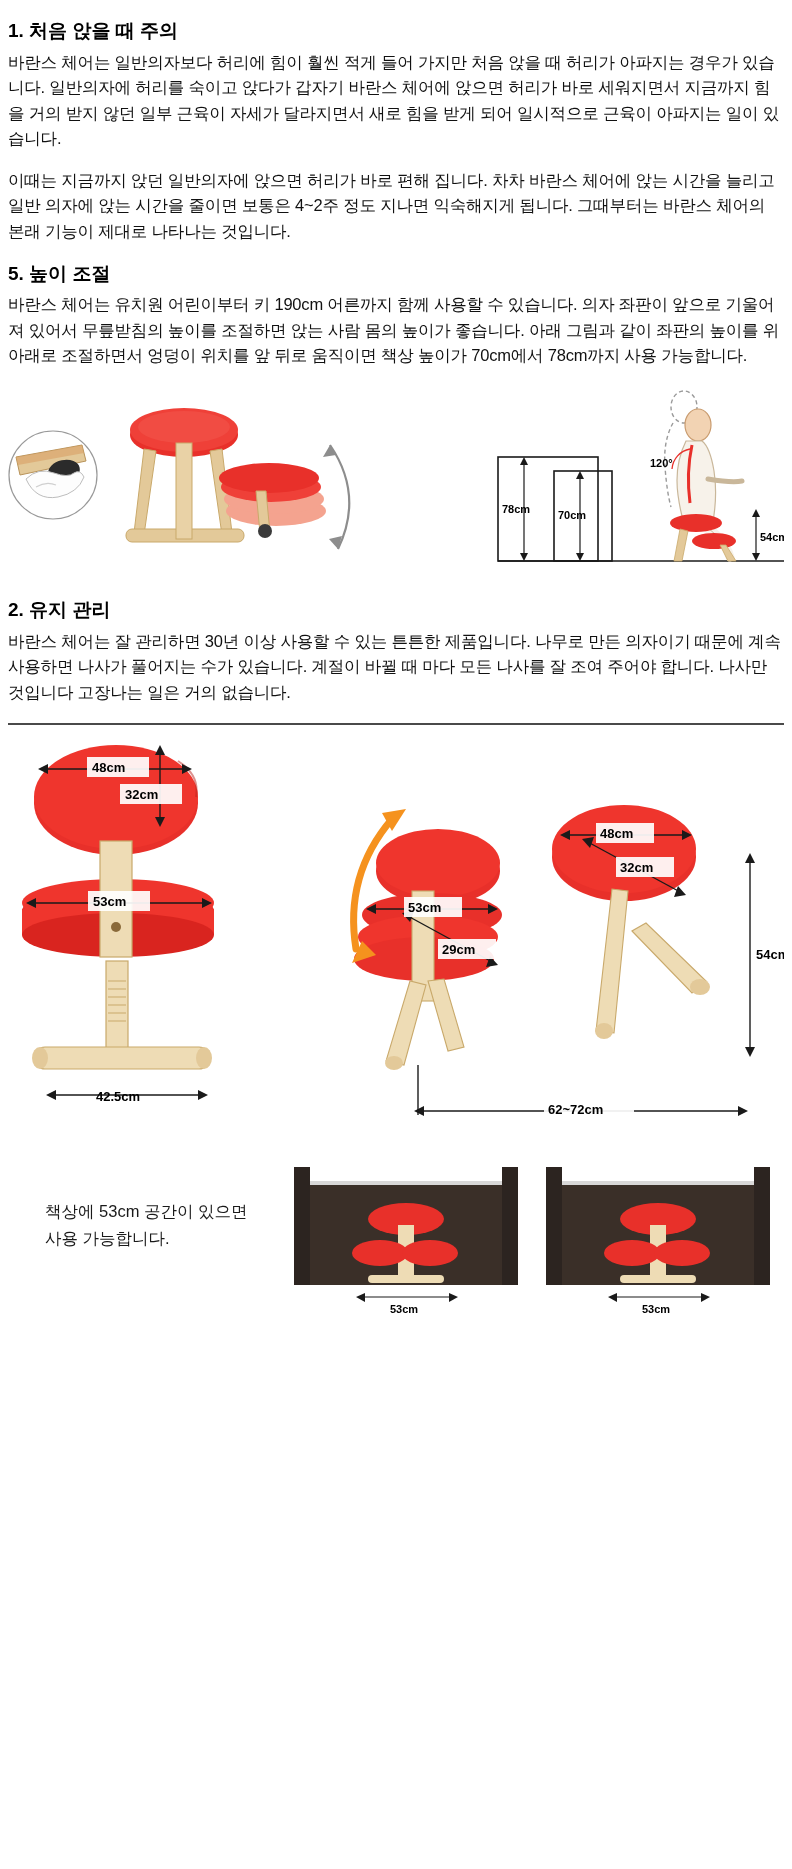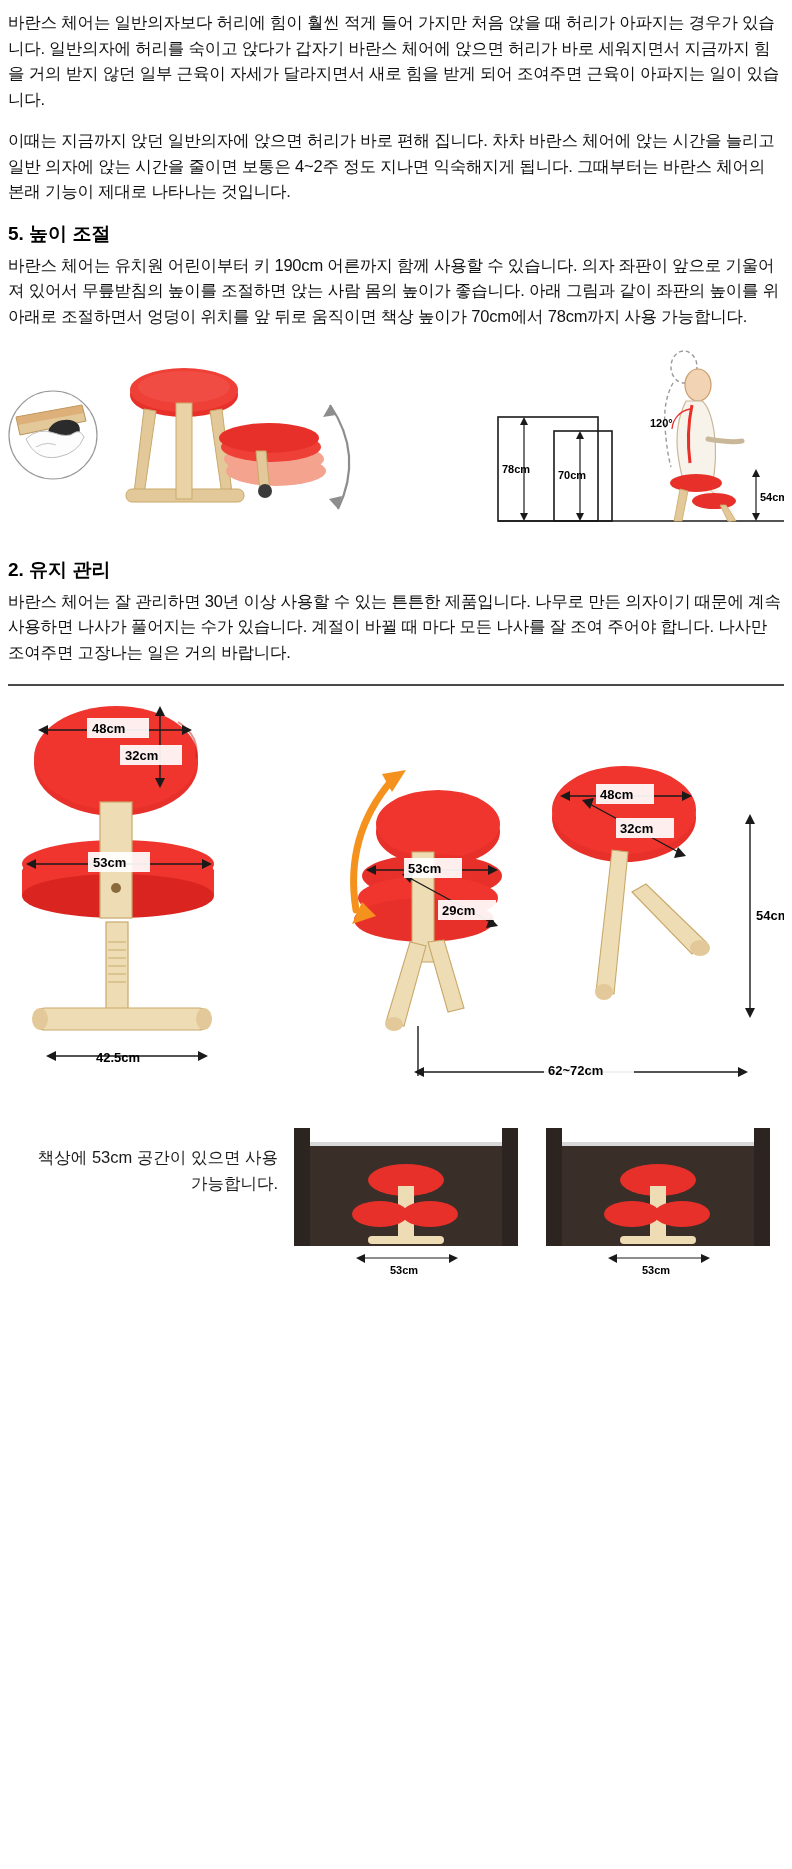--- a/index.html
+++ b/index.html
@@ -52,22 +52,21 @@
 
   .divider {
     border: none;
     border-top: 2px solid #4a4a4a;
     margin: 18px 0 6px 0;
   }
 
   .caption {
     font-size: 16.5px;
     line-height: 1.6;
-    margin: 0;
-    text-align: right;
+    margin: 15px;
   }
   .bottom-wrap {
     display: flex;
     align-items: flex-start;
     gap: 10px;
   }
   .bottom-text {
     padding: 22px 0 0 22px;
     width: 270px;
     box-sizing: border-box;
@@ -84,21 +83,22 @@
     fill: #000;
     font-family: "Liberation Sans", sans-serif;
   }
 </style>
 </head>
 <body>
 
 <div class="page">
   <div class="content">
 
-    <p class="para">바란스 체어는 일반의자보다 허리에 힘이 훨씬 적게 들어 가지만 처음 앉을 때 허리가 아파지는 경우가 있습니다. 일반의자에 허리를 숙이고 앉다가 갑자기 바란스 체어에 앉으면 허리가 바로 세워지면서 지금까지 힘을 거의 받지 않던 일부 근육이 자세가 달라지면서 새로 힘을 받게 되어 조여주면 근육이 아파지는 일이 있습니다.</p>
+    <h2 class="section-title">1. 처음 앉을 때 주의</h2>
+    <p class="para">바란스 체어는 일반의자보다 허리에 힘이 훨씬 적게 들어 가지만 처음 앉을 때 허리가 아파지는 경우가 있습니다. 일반의자에 허리를 숙이고 앉다가 갑자기 바란스 체어에 앉으면 허리가 바로 세워지면서 지금까지 힘을 거의 받지 않던 일부 근육이 자세가 달라지면서 새로 힘을 받게 되어 일시적으로 근육이 아파지는 일이 있습니다.</p>
     <p class="para">이때는 지금까지 앉던 일반의자에 앉으면 허리가 바로 편해 집니다. 차차 바란스 체어에 앉는 시간을 늘리고 일반 의자에 앉는 시간을 줄이면 보통은 4~2주 정도 지나면 익숙해지게 됩니다. 그때부터는 바란스 체어의 본래 기능이 제대로 나타나는 것입니다.</p>
 
     <h2 class="section-title">5. 높이 조절</h2>
     <p class="para tight">바란스 체어는 유치원 어린이부터 키 190cm 어른까지 함께 사용할 수 있습니다. 의자 좌판이 앞으로 기울어져 있어서 무릎받침의 높이를 조절하면 앉는 사람 몸의 높이가 좋습니다.  아래 그림과 같이 좌판의 높이를 위 아래로 조절하면서 엉덩이 위치를 앞 뒤로 움직이면 책상 높이가 70cm에서 78cm까지 사용 가능합니다.</p>
 
     <div class="fig fig-1">
       <svg width="776" height="200" viewBox="0 0 776 200">
 
         <g>
           <circle cx="45" cy="92" r="44" fill="#ffffff" stroke="#999" stroke-width="1.2"></circle>
@@ -182,21 +182,21 @@
           <path d="M748 178 l-4 -8 l8 0 Z" fill="#1a1a1a" stroke="none"></path>
         </g>
         <text class="dim-label-sm" x="494" y="130">78cm</text>
         <text class="dim-label-sm" x="550" y="136">70cm</text>
         <text class="dim-label-sm" x="752" y="158">54cm</text>
       </svg>
     </div>
 
 
     <h2 class="section-title">2. 유지 관리</h2>
-    <p class="para">바란스 체어는 잘 관리하면 30년 이상 사용할 수 있는 튼튼한 제품입니다. 나무로 만든 의자이기 때문에 계속 사용하면 나사가 풀어지는 수가 있습니다. 계절이 바뀔 때 마다 모든 나사를 잘 조여 주어야 합니다. 나사만 조여주면 고장나는 일은 거의 바랍니다.</p>
+    <p class="para">바란스 체어는 잘 관리하면 30년 이상 사용할 수 있는 튼튼한 제품입니다. 나무로 만든 의자이기 때문에 계속 사용하면 나사가 풀어지는 수가 있습니다. 계절이 바뀔 때 마다 모든 나사를 잘 조여 주어야 합니다. 나사만 것입니다 고장나는 일은 거의 없습니다.</p>
 
     <hr class="divider">
 
     <div class="fig fig-2">
       <svg width="776" height="430" viewBox="0 0 776 430">
 
         <g>
 
           <ellipse cx="108" cy="72" rx="82" ry="52" fill="#e8302a"></ellipse>
           <ellipse cx="108" cy="66" rx="82" ry="52" fill="#ef352d"></ellipse>

